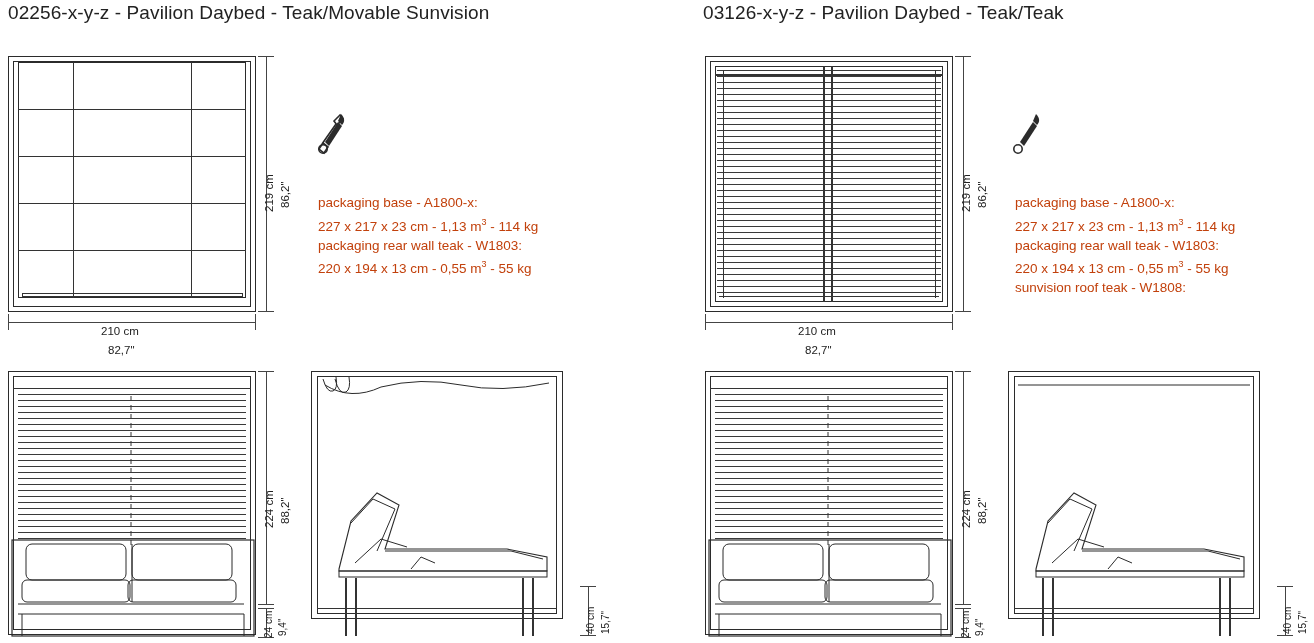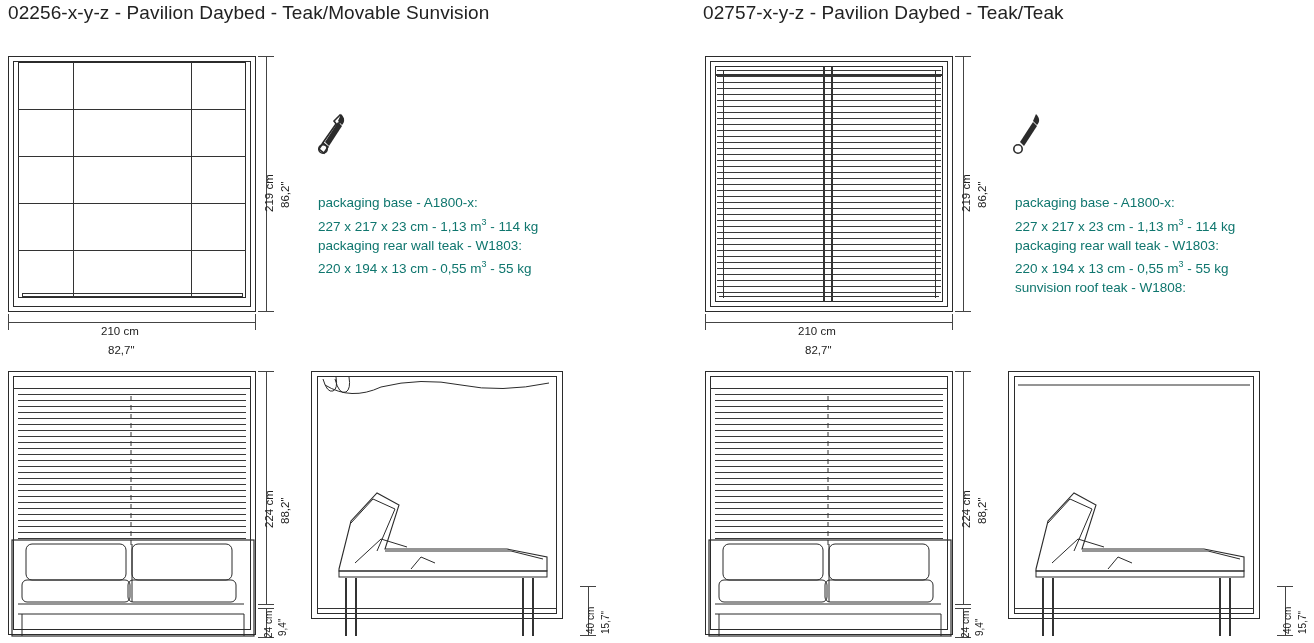--- a/index.html
+++ b/index.html
@@ -71,21 +71,21 @@
   .tick {
     position: absolute;
     background: #444;
   }
 
   
   .specs {
     position: absolute;
     font-size: 13.5px;
     line-height: 19.5px;
-    color: #0f766e;
+    color: #c2410c;
     white-space: nowrap;
   }
   .specs div { white-space: nowrap; }
   sup { font-size: 9px; vertical-align: super; }
 
   .wrench {
     position: absolute;
   }
 
   
@@ -251,21 +251,21 @@
       <div class="dim-line vline" style="left:588px; top:586px; width:1px; height:50px;"></div>
       <div class="tick" style="left:580px; top:586px; width:16px; height:1px;"></div>
       <div class="tick" style="left:580px; top:635px; width:16px; height:1px;"></div>
       <div class="dim-text vert" style="left:585px; top:634px; font-size:10px;">40 cm</div>
       <div class="dim-text vert" style="left:600px; top:634px; font-size:10px;">15,7"</div>
     </div>
   </div>
 
   <div class="panel right">
 
-    <div class="title" style="left:46px;">02757-x-y-z - Pavilion Daybed - Teak/Teak</div>
+    <div class="title" style="left:46px;">03126-x-y-z - Pavilion Daybed - Teak/Teak</div>
 
     <div>
       <div class="box" style="left:48px; top:56px; width:248px; height:256px;"></div>
       <div class="box" style="left:53px; top:61px; width:238px; height:246px; border-width:1px;"></div>
       <div class="box" style="left:58px; top:66px; width:228px; height:236px; border-width:1px;"></div>
 
       <div class="slats" style="left:60px; top:70px; width:224px; height:228px;">
         <i style="top:0px"></i>
           <i style="top:6px"></i>
           <i style="top:12px"></i>

